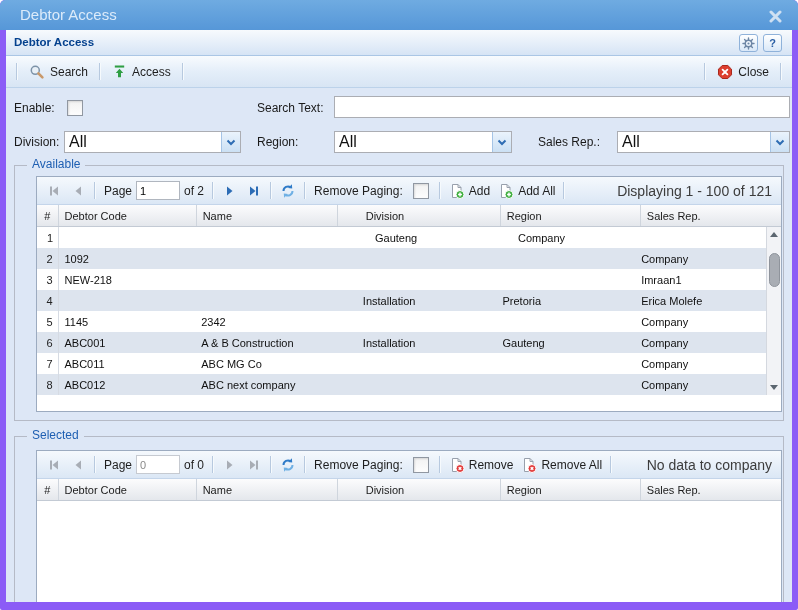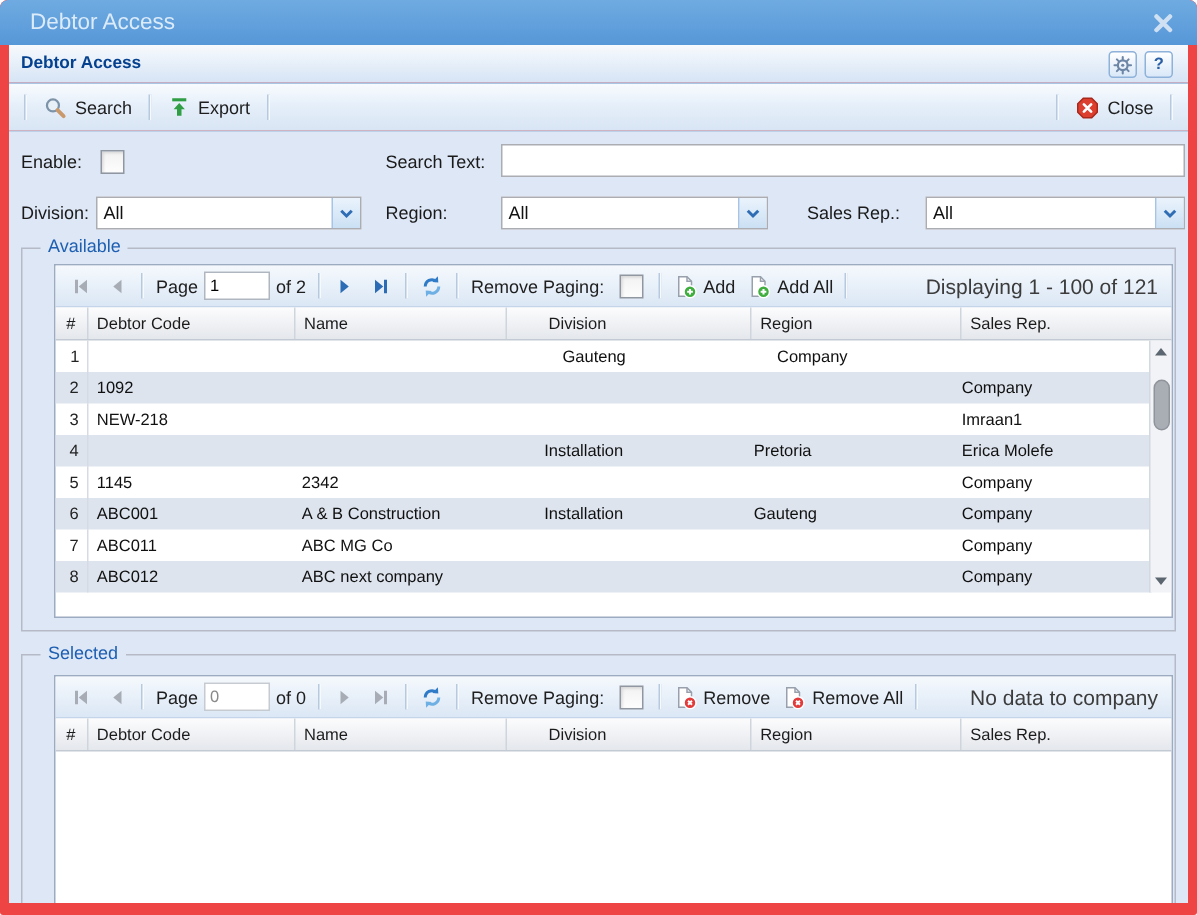--- a/index.html
+++ b/index.html
@@ -1,16 +1,16 @@
 <!DOCTYPE html>
 <html><head>
 <meta charset="utf-8">
 <style>
   html,body{margin:0;padding:0;background:#fff;}
-  .window{position:relative;width:798px;height:610px;background:#ef4444;
+  .window{position:relative;width:798px;height:610px;background:#8b5cf6;
     font-family:"Liberation Sans",sans-serif;border-radius:5px 5px 2px 2px;overflow:hidden;}
   
   .titlebar{position:absolute;left:0;top:0;width:798px;height:30px;
     background:linear-gradient(#6fabe1,#5697d8);border-radius:5px 5px 0 0;}
   .win-title{position:absolute;left:20px;top:6px;font-size:15px;color:#dcebfa;}
   .win-close{position:absolute;right:16px;top:9px;width:13px;height:13px;cursor:pointer;}
   
   .panel-header{position:absolute;left:6px;top:30px;width:786px;height:26px;box-sizing:border-box;
     background:linear-gradient(#f7fafd,#d6e4f5);border-bottom:1px solid #aac6e5;}
   .panel-title{position:absolute;left:8px;top:6px;font-size:11.5px;font-weight:bold;color:#04418e;}
@@ -26,21 +26,21 @@
   .flex1{flex:1;}
   
   .body{position:absolute;left:6px;top:88px;width:786px;height:514px;background:#dde7f6;overflow:hidden;}
   .flabel{position:absolute;font-size:12px;color:#1a1a1a;}
   .checkbox{position:absolute;width:14px;height:14px;background:linear-gradient(#f2f2f2,#fdfdfd);
     border:1px solid #9097a1;box-shadow:inset 1px 1px 2px rgba(0,0,0,.12);cursor:pointer;}
   .txt{position:absolute;height:22px;box-sizing:border-box;border:1px solid #abadb3;background:#fff;
     font-family:"Liberation Sans",sans-serif;font-size:12px;padding:0 4px;}
   .combo{position:absolute;height:22px;box-sizing:border-box;border:1px solid #abadb3;background:#fff;
     display:flex;align-items:center;cursor:pointer;}
-  .combo .val{flex:1;padding-left:4px;font-size:12px;color:#111;}
+  .combo .val{flex:1;padding-left:4px;font-size:16px;color:#111;}
   .trigger{width:18px;align-self:stretch;background:linear-gradient(#eaf3fc,#cbe0f4);
     border-left:1px solid #a5c4e6;display:flex;align-items:center;justify-content:center;}
   
   .fs{position:absolute;border:1px solid #b5bac6;box-sizing:border-box;}
   .fs-legend{position:absolute;top:-9px;left:12px;background:#dde7f6;padding:0 5px;font-size:12px;color:#1e5fb2;}
   
   .grid{position:absolute;background:#fff;border:1px solid #9cabc0;box-sizing:border-box;overflow:hidden;}
   .ptb{height:28px;box-sizing:border-box;background:linear-gradient(#f5f9fd,#dbe7f5);
     border-bottom:1px solid #c4d5ea;display:flex;align-items:center;padding:0 5px;font-size:12px;color:#222;}
   .pbtn{display:flex;align-items:center;gap:4px;padding:1px 4px;font-size:12px;color:#1e1e1e;cursor:pointer;}
@@ -121,21 +121,21 @@
       <span>Search</span>
     </span>
     <span class="tsep"></span>
     <span class="tbtn">
       <span class="icon">
         <svg width="15" height="15" viewBox="0 0 16 16">
           <rect x="3" y="1.6" width="10" height="2.2" fill="#2f9e44"></rect>
           <path d="M8 5 L12 9.5 H9.6 V14 H6.4 V9.5 H4 z" fill="#2f9e44"></path>
         </svg>
       </span>
-      <span>Export</span>
+      <span>Access</span>
     </span>
     <span class="tsep"></span>
     <span class="flex1"></span>
     <span class="tsep"></span>
     <span class="tbtn">
       <span class="icon">
         <svg width="16" height="16" viewBox="0 0 16 16">
           <polygon points="5.2,1.5 10.8,1.5 14.5,5.2 14.5,10.8 10.8,14.5 5.2,14.5 1.5,10.8 1.5,5.2" fill="#dd3f2f" stroke="#a8281c"></polygon>
           <path d="M5.6 5.6l4.8 4.8M10.4 5.6l-4.8 4.8" stroke="#fff" stroke-width="1.8" stroke-linecap="round"></path>
         </svg>

